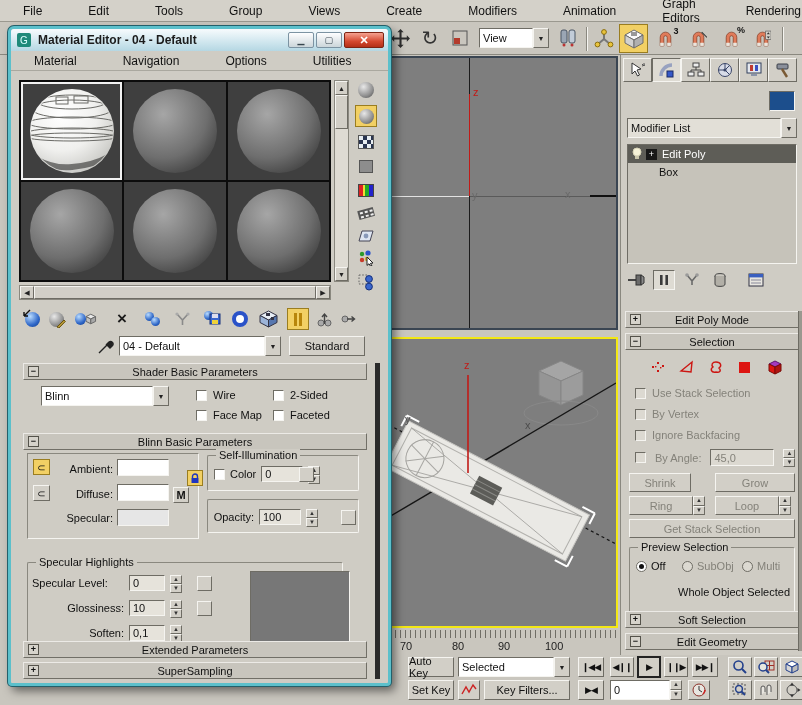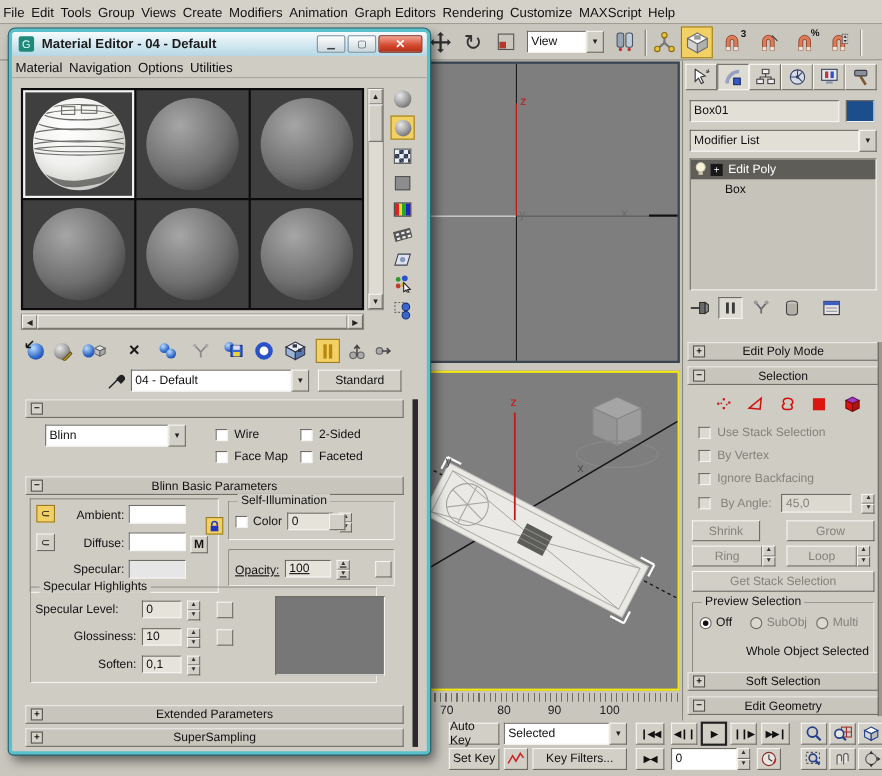--- a/index.html
+++ b/index.html
@@ -12,21 +12,21 @@
   .raised { background:#d2cfc7; border:1px solid; border-color:#f5f4f0 #6e6c64 #6e6c64 #f5f4f0; }
   .sunken { border:1px solid; border-color:#6e6c64 #f5f4f0 #f5f4f0 #6e6c64; background:#fff; }
   .btn { background:#d2cfc7; border:1px solid; border-color:#f5f4f0 #6e6c64 #6e6c64 #f5f4f0; display:flex; align-items:center; justify-content:center; font-size:11px; cursor:default; }
   .btn.dis { color:#84827a; }
   .ic { width:24px; height:24px; display:flex; align-items:center; justify-content:center; }
   .ic.active { background:#f2d064; border:1px solid #9a7d20; }
   .sep { width:2px; background:linear-gradient(90deg,#8a887f 1px,#f5f4f0 1px); }
 
   
   .menubar { display:flex; align-items:center; gap:0; }
-  .menubar span { padding:3px 3px; font-size:12px; }
+  .menubar span { padding:3px 23px; font-size:12px; }
 
   
   .spin { width:12px; display:flex; flex-direction:column; }
   .spin b { flex:1; background:#d2cfc7; border:1px solid; border-color:#f5f4f0 #6e6c64 #6e6c64 #f5f4f0; font-size:6px; line-height:7px; text-align:center; color:#333; font-weight:normal; }
   .field { background:#fff; border:1px solid; border-color:#6e6c64 #f5f4f0 #f5f4f0 #6e6c64; padding:1px 3px; font-size:11px; display:flex; align-items:center; }
   .cb { width:11px; height:11px; background:#fff; border:1px solid; border-color:#6e6c64 #f5f4f0 #f5f4f0 #6e6c64; display:inline-block; }
   .cb.dis { background:#dcd9d1; }
   .radio { width:11px; height:11px; border-radius:50%; background:#fff; border:1px solid #6e6c64; display:inline-block; position:relative; }
   .radio.on:after { content:""; position:absolute; left:2px; top:2px; width:5px; height:5px; border-radius:50%; background:#111; }
   .radio.dis { background:#dcd9d1; }
@@ -280,23 +280,20 @@
           </svg>
         </div>
       <div class="tab">
           <svg width="18" height="16" viewBox="0 0 18 16">
             <rect x="3" y="2" width="11" height="5" rx="1" fill="#8a8f9a" stroke="#3a3f48"></rect>
             <line x1="8" y1="7" x2="13" y2="15" stroke="#7a5a34" stroke-width="2.4"></line>
           </svg>
         </div>
     </div>
 
-    <div class="abs field" style="left:6px;top:36px;width:136px;height:20px;background:#e2dfd7;">
-        <span>Box01</span>
-      </div>
     <div class="abs" style="left:148px;top:36px;width:26px;height:20px;background:#1c4e8c;border:1px solid;border-color:#6e6c64 #f5f4f0 #f5f4f0 #6e6c64;"></div>
 
     <div class="abs" style="left:6px;top:63px;width:170px;height:20px;display:flex;">
       <div class="field" style="flex:1;background:#e2dfd7;">
           <span>Modifier List</span>
         </div>
       <div class="sbtn" style="width:16px;">▼</div>
     </div>
 
     <div class="abs sunken" id="stack" style="left:6px;top:89px;width:170px;height:120px;background:#c6c3ba;overflow:hidden;">
@@ -775,20 +772,21 @@
           <span>04 - Default</span>
         </div>
       <div class="sbtn" style="width:16px;">▼</div>
     </div>
     <div class="abs btn" style="left:278px;top:307px;width:76px;height:20px;">
         <span>Standard</span>
       </div>
 
     <div class="roll" style="left:12px;top:334px;width:344px;">
       <span class="pm">−</span>
+        <span class="cap">Shader Basic Parameters</span>
     </div>
     <div class="abs" style="left:30px;top:357px;width:128px;height:20px;display:flex;">
       <div class="field" style="flex:1;">
           <span>Blinn</span>
         </div>
       <div class="sbtn" style="width:16px;">▼</div>
     </div>
     <div class="abs" style="left:185px;top:360px;display:flex;gap:6px;align-items:center;">
         <span class="cb"></span>
         <span>Wire</span>
@@ -842,34 +840,34 @@
             <span>0</span>
           </span>
         <span class="spin" style="height:16px;">
             <b>▲</b>
             <b>▼</b>
           </span>
         <span class="abs btn" style="right:6px;width:15px;height:15px;"></span>
       </div>
     </div>
     <div class="grp" style="left:196px;top:470px;width:152px;height:34px;border-color:#8a887f #f5f4f0 #f5f4f0 #8a887f;">
-      <div class="abs" style="left:2px;top:9px;display:flex;gap:5px;align-items:flex-end;width:146px;text-decoration:underline;">
+      <div class="abs" style="left:2px;top:9px;display:flex;gap:5px;align-items:center;width:146px;">
         <span style="width:44px;text-align:right;">Opacity:</span>
         <span class="field" style="width:42px;height:16px;background:#e6e3db;">
             <span>100</span>
           </span>
         <span class="spin" style="height:16px;">
             <b>▲</b>
             <b>▼</b>
           </span>
         <span class="abs btn" style="right:0px;width:15px;height:15px;"></span>
       </div>
     </div>
 
-    <div class="grp" style="left:16px;top:504px;width:316px;height:88px;border-color:#8a887f #f5f4f0 #f5f4f0 #8a887f;">
+    <div class="grp" style="left:16px;top:533px;width:316px;height:88px;border-color:#8a887f #f5f4f0 #f5f4f0 #8a887f;">
       <span class="legend">Specular Highlights</span>
       <div class="abs" style="left:4px;top:12px;display:flex;gap:5px;align-items:center;">
         <span style="width:92px;text-align:left;">Specular Level:</span>
         <span class="field" style="width:36px;height:16px;background:#e6e3db;">
             <span>0</span>
           </span>
         <span class="spin" style="height:16px;">
             <b>▲</b>
             <b>▼</b>
           </span>

